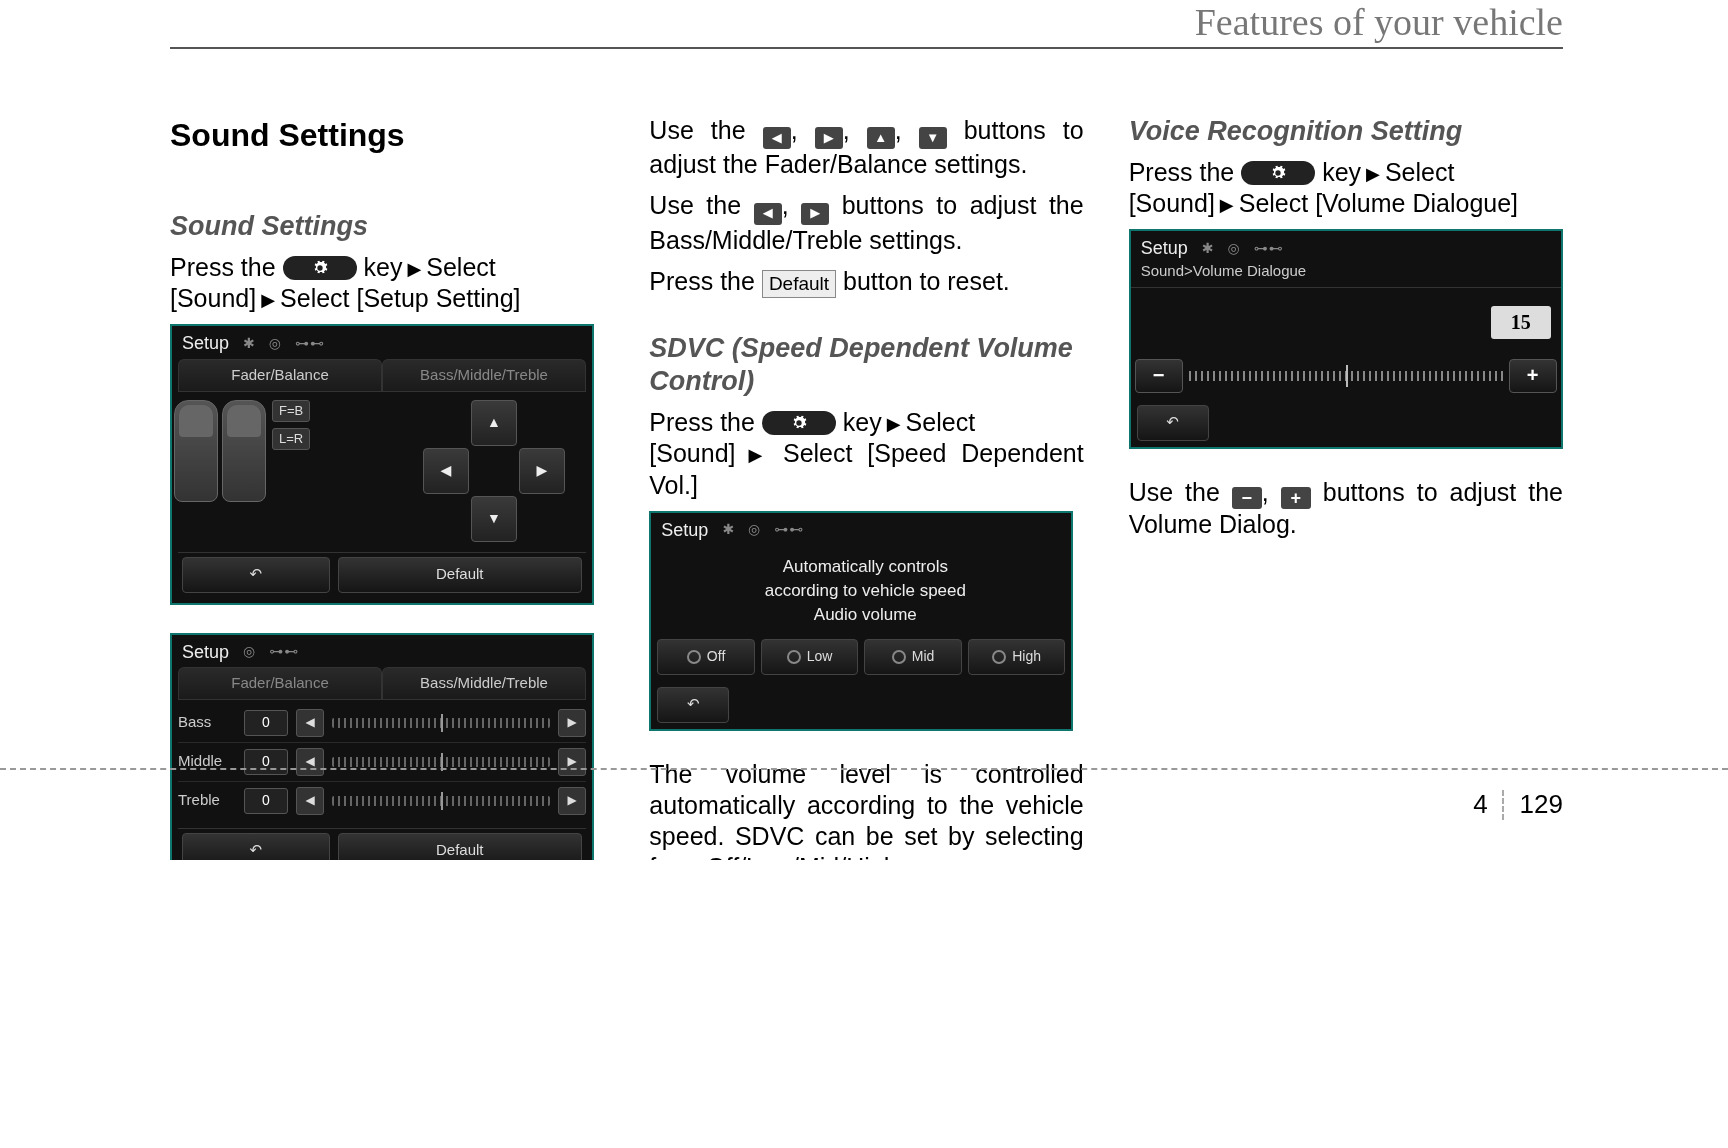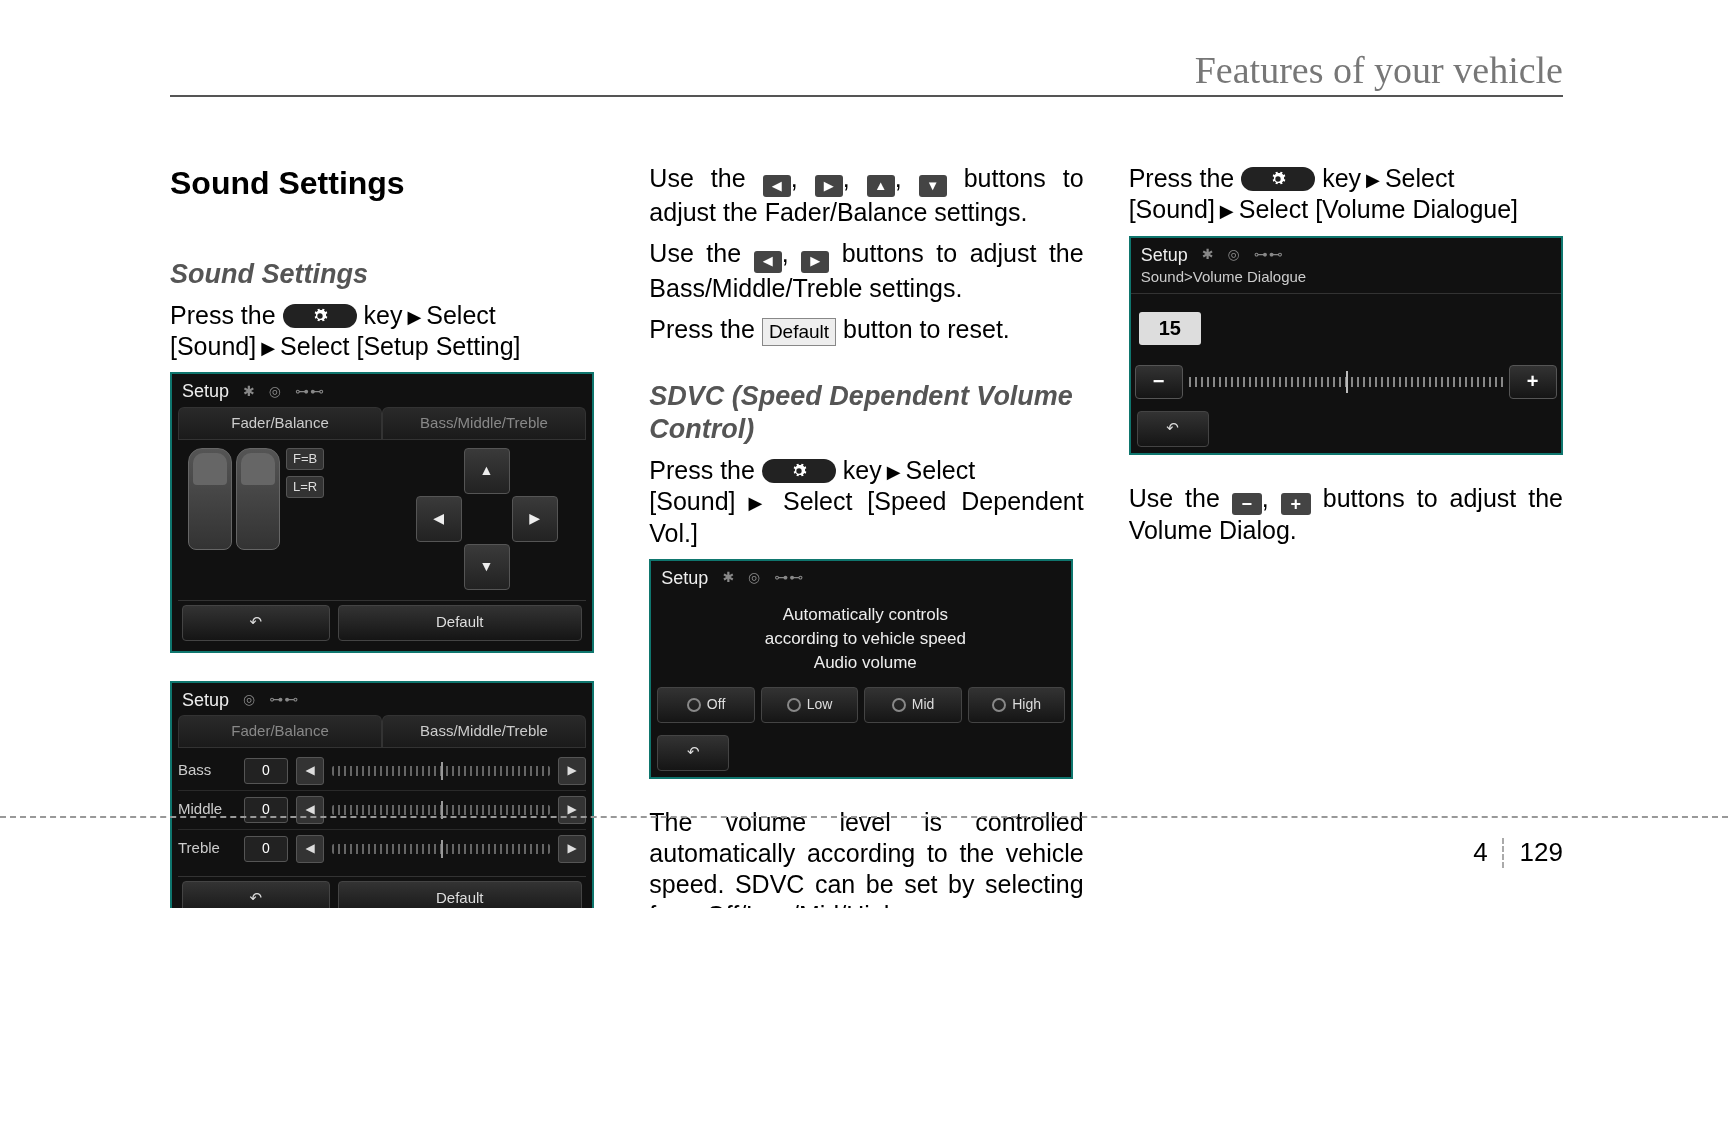--- a/index.html
+++ b/index.html
@@ -9,21 +9,20 @@
     height: 1148px;
     background: #fff;
     font-family: Arial, Helvetica, sans-serif;
     color: #000;
   }
   .page {
     position: relative;
     width: 1728px;
     height: 860px;
     overflow: hidden;
-    margin-top: 48px;
   }
   .header-title {
     position: absolute;
     top: 0px;
     right: 165px;
     font-size: 38px;
     color: #777;
     font-family: "Times New Roman", serif;
   }
   .header-rule {
@@ -150,21 +149,21 @@
     font-size: 15px;
     color: #ccc;
     background: linear-gradient(#2a2a2a,#1a1a1a);
     border: 1px solid #333;
     border-bottom: none;
     border-radius: 6px 6px 0 0;
   }
   .tab.inactive { color:#888; }
   .fb-area {
     display: flex;
-    padding: 8px 16px;
+    padding: 8px 2px;
     gap: 8px;
   }
   .fb-left {
     flex: 1.1;
     display:flex;
     gap:6px;
     align-items:flex-start;
   }
   .seat-box {
     display:flex;
@@ -279,21 +278,22 @@
     height:34px;
     display:flex; align-items:center; justify-content:center; gap:6px;
     color:#ddd; font-size:14px;
   }
   .radio-dot{width:10px;height:10px;border-radius:50%;border:2px solid #888;}
   .shot-back{
     margin:6px; width:70px;
   }
   .vol-body{
     padding:18px 10px 6px 8px;
-    text-align:left;
+    text-align:right;
+    font-family:Liberation Serif, serif;
   }
   .vol-val{
     display:inline-block;
     padding:4px 20px;
     background:#ddd;
     color:#000;
     font-size:20px;
     font-weight:bold;
     border-radius:3px;
     margin-bottom:14px;
@@ -506,20 +506,21 @@
               <span>High</span>
             </div>
         </div>
         <div class="foot-btn shot-back">↶</div>
       </div>
 
       <p class="para">The volume level is controlled automatically according to the vehicle speed. SDVC can be set by selecting from Off/Low/Mid/High.</p>
     </div>
 
     <div class="col">
+      <div class="h2">Voice Recognition Setting</div>
       <p class="para">
         <span>Press the </span>
         <span class="gear-key">
           <svg width="16" height="16" viewBox="0 0 24 24" fill="#fff">
               <path d="M12 8a4 4 0 100 8 4 4 0 000-8zm9 4l2 1-1 3-2-1a8 8 0 01-2 2l1 2-3 1-1-2a8 8 0 01-3 0l-1 2-3-1 1-2a8 8 0 01-2-2l-2 1-1-3 2-1a8 8 0 010-3l-2-1 1-3 2 1a8 8 0 012-2l-1-2 3-1 1 2a8 8 0 013 0l1-2 3 1-1 2a8 8 0 012 2l2-1 1 3-2 1a8 8 0 010 3z"></path>
             </svg>
         </span>
         <span> key</span><span class="tri"> ▶ </span><span>Select</span>
         <br>
         <span>[Sound]</span><span class="tri"> ▶ </span><span>Select [Volume Dialogue]</span>

